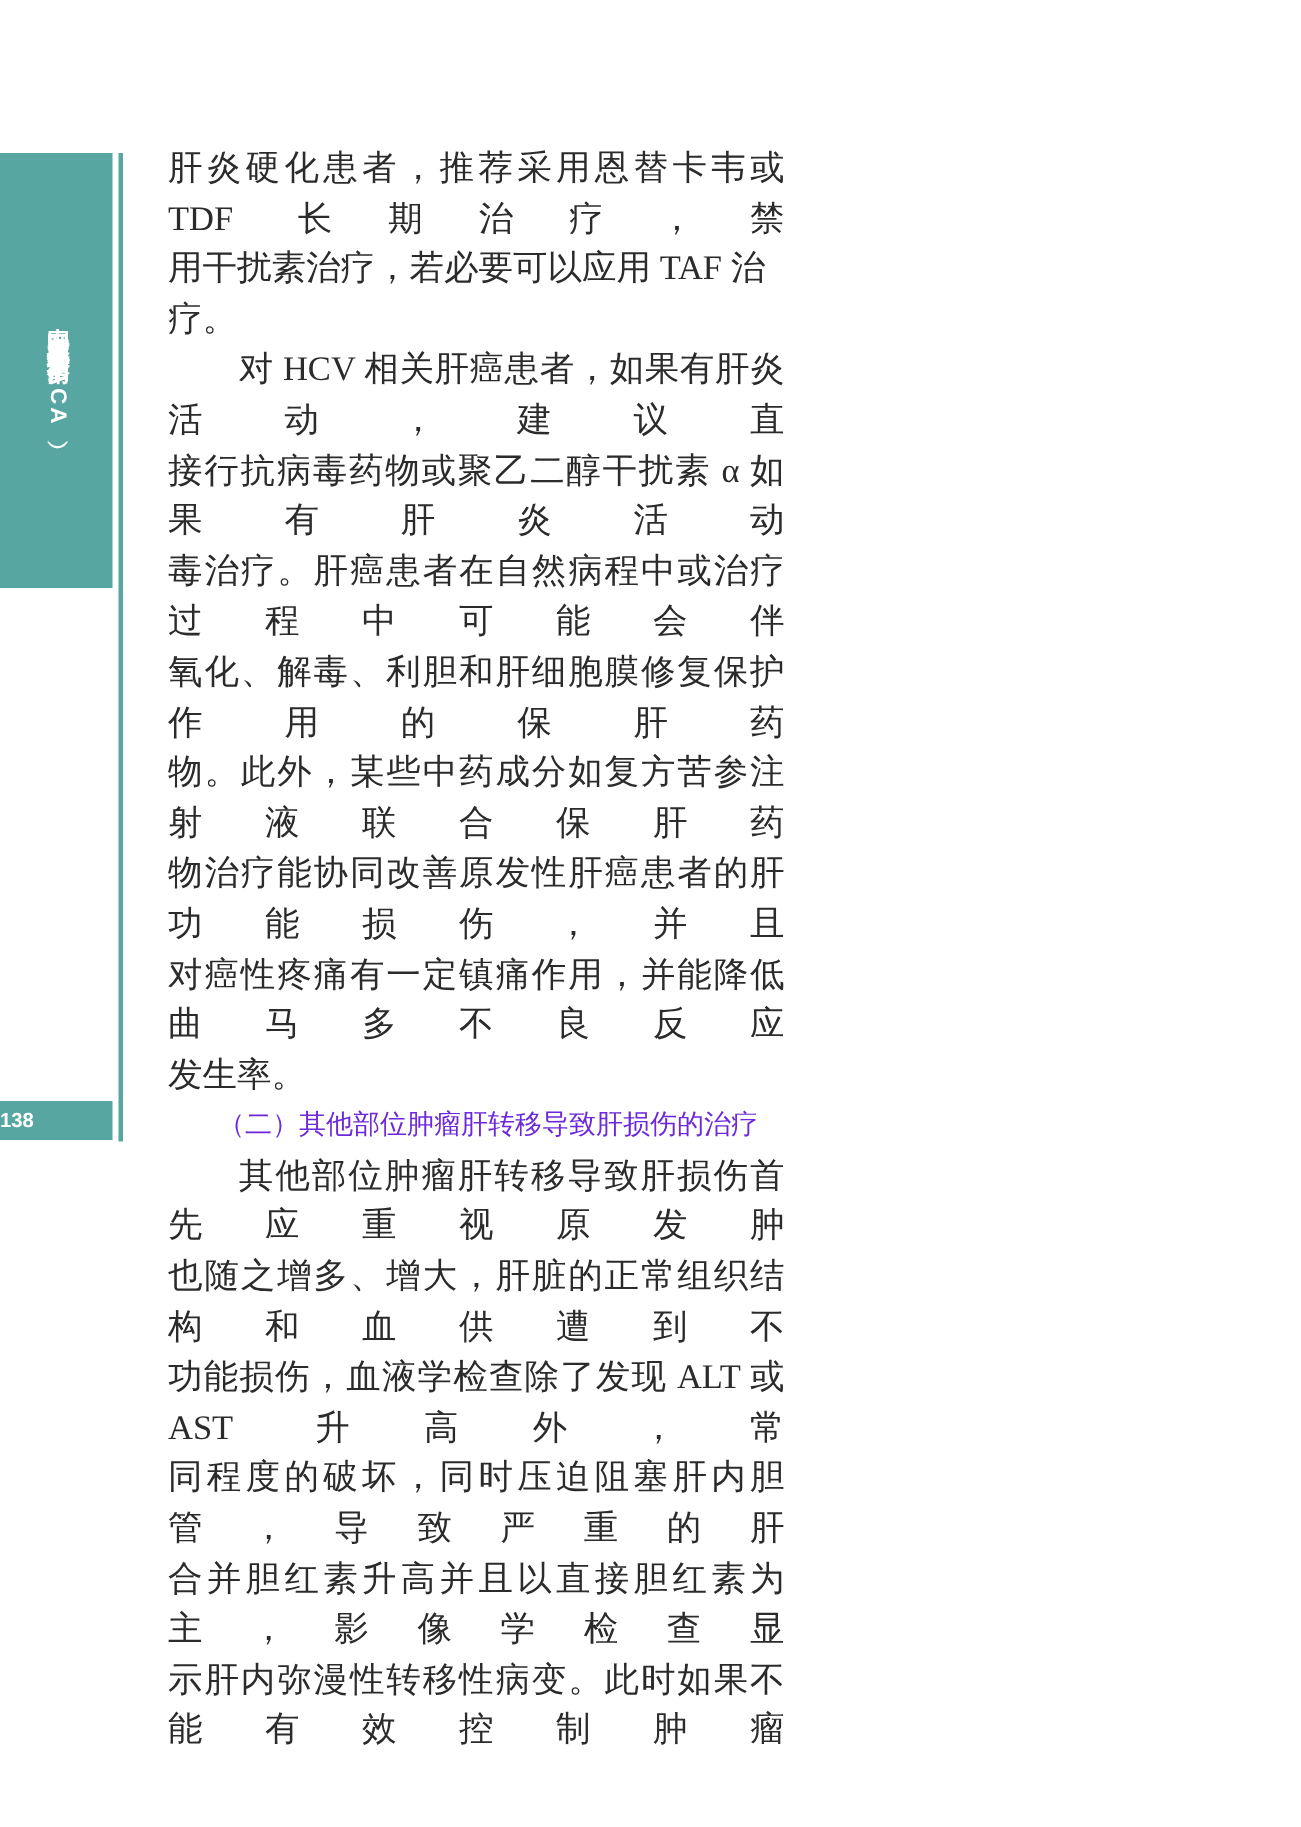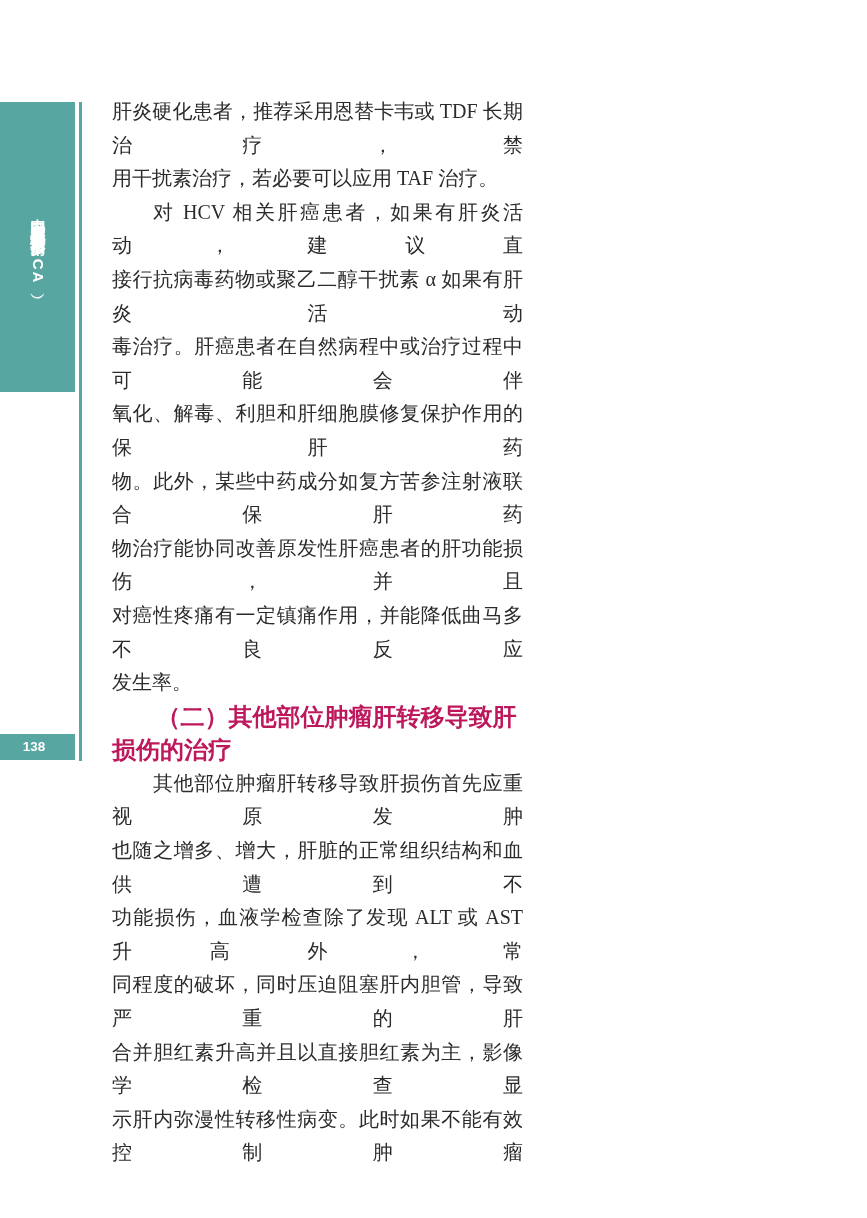--- a/index.html
+++ b/index.html
@@ -48,56 +48,56 @@
   }
   
   #page-number-badge {
     position: absolute;
     left: 0;
     top: 734px;
     width: 75px;
     height: 26px;
     background: #58a6a1;
     box-sizing: border-box;
-    text-align: center;
+    text-align: left;
     padding-right: 7px;
     line-height: 26px;
     color: #ffffff;
     font-family: "Liberation Sans", "DejaVu Sans", sans-serif;
     font-weight: bold;
     font-size: 13.5px;
   }
   
   #text-column {
     position: absolute;
     left: 112px;
     top: 95px;
     width: 411px;
     color: #2b2b2b;
   }
   .text-line {
-    font-size: 20px;
+    font-size: 23px;
     line-height: 33.6px;
     min-height: 33.6px;
     white-space: normal;
   }
   .text-line.justify {
     text-align: justify;
     text-align-last: justify;
   }
   .text-line.indent {
     text-indent: 2.05em;
   }
   .section-heading {
     font-family: "Liberation Sans", "DejaVu Sans", sans-serif;
-    font-weight: bold;
-    font-size: 24px;
+    font-weight: normal;
+    font-size: 18px;
     line-height: 33.6px;
     min-height: 33.6px;
-    color: #be185d;
+    color: #6d28d9;
     text-indent: 1.85em;
   }
 </style>
 </head>
 <body>
 
 <div id="page">
 
   <div id="sidebar-tab">
     <span id="sidebar-title">中国肿瘤整合诊治技术指南（CACA）</span>

